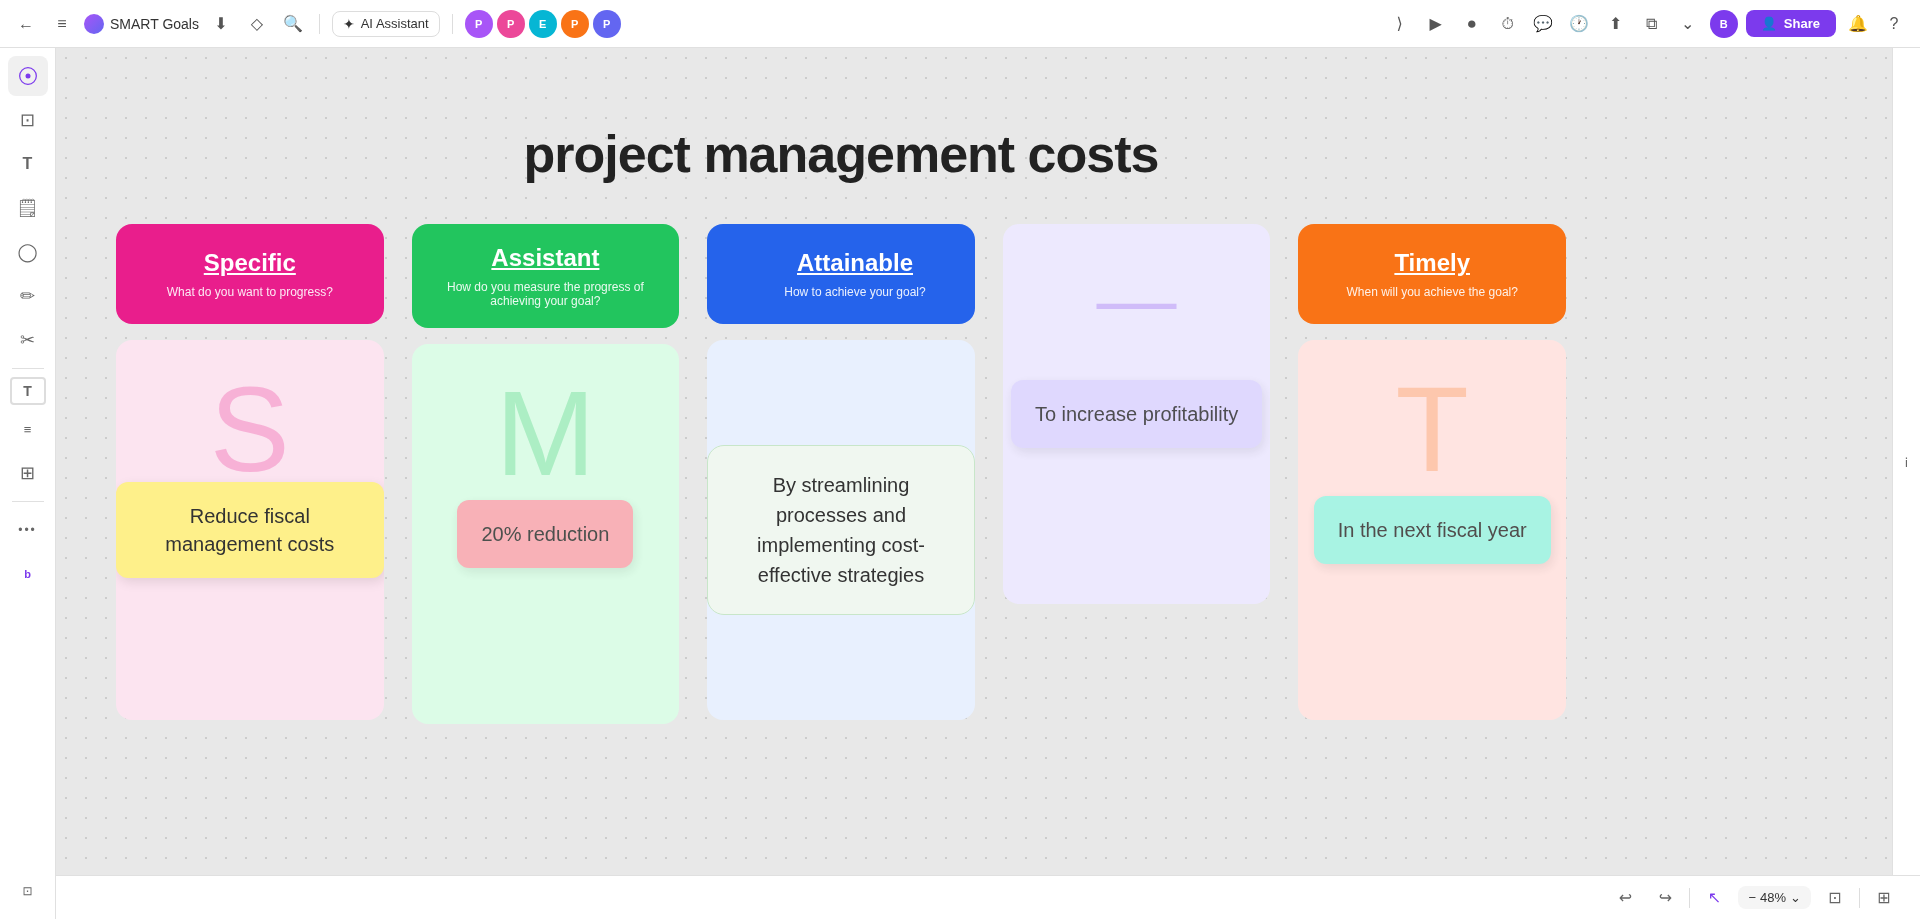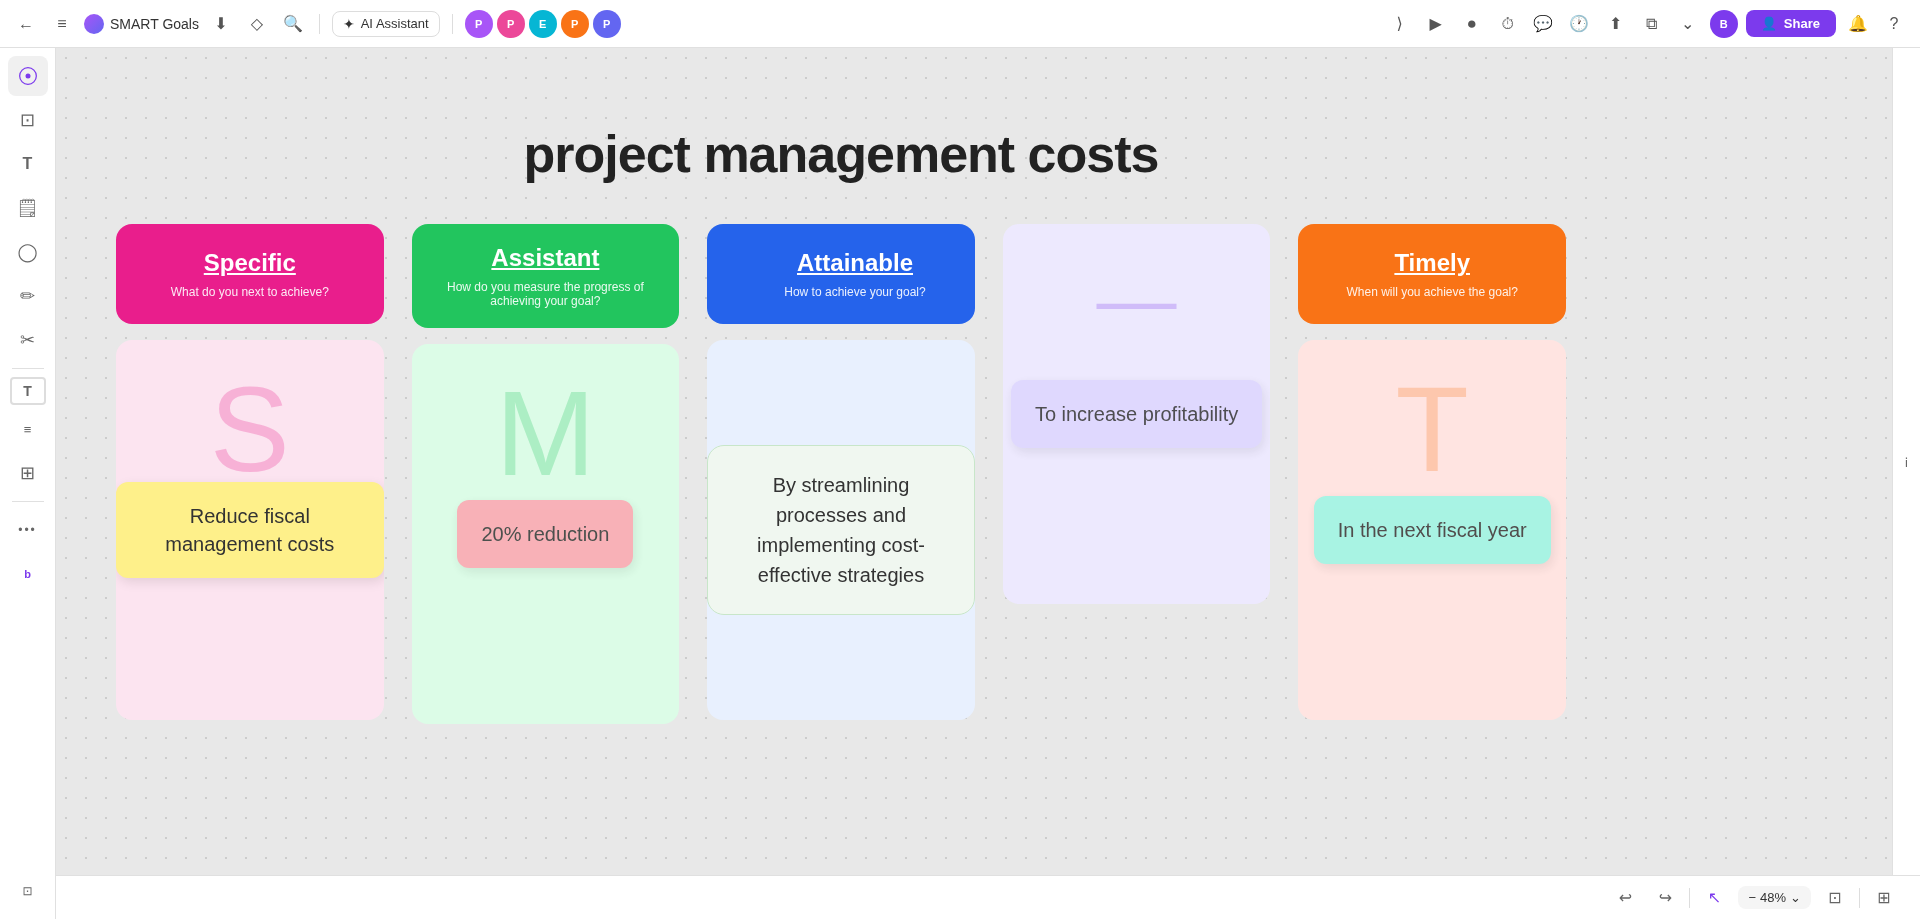--- a/index.html
+++ b/index.html
@@ -284,21 +284,21 @@
 <div class="canvas-area">
   <div class="canvas-content">
 
     <h1 class="page-title">project management costs</h1>
 
     <div class="smart-grid">
 
       <div class="smart-col">
         <div class="header-card header-specific">
           <h2>Specific</h2>
-          <p>What do you next to achieve?</p>
+          <p>What do you want to progress?</p>
         </div>
         <div class="content-panel panel-specific">
           <div class="panel-ghost ghost-specific">S</div>
           <div class="sticky-note sticky-yellow">
             <span>Reduce fiscal management costs</span>
           </div>
         </div>
       </div>
 
       <div class="smart-col">

